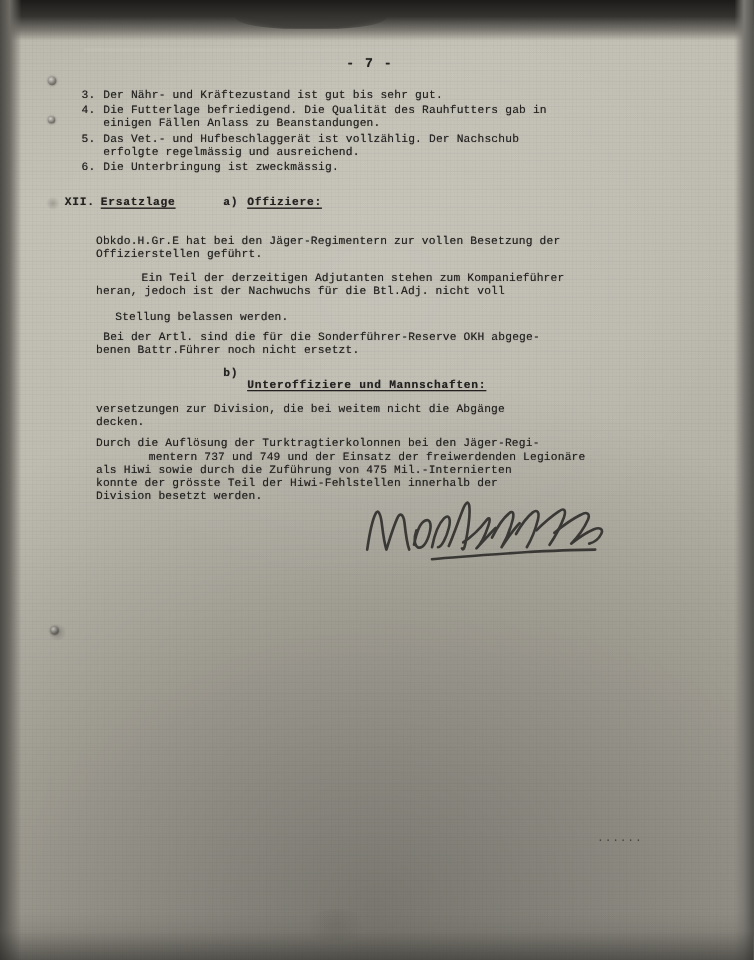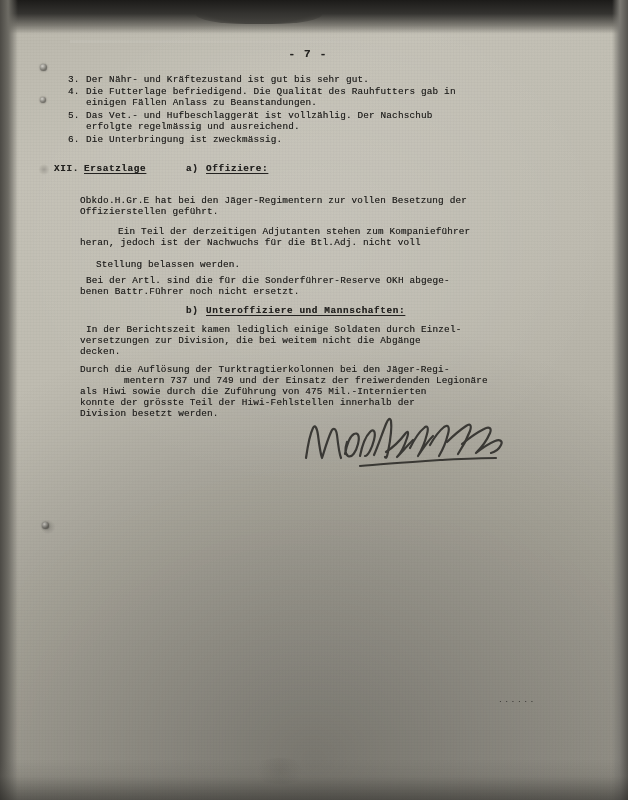--- a/index.html
+++ b/index.html
@@ -181,23 +181,22 @@
     <div class="blk" style="left:80px; top:206px;">Offizierstellen geführt.</div>
 
     <div class="blk" style="left:86px; top:226px;padding-left:32px;">Ein Teil der derzeitigen Adjutanten stehen zum Kompanieführer</div>
     <div class="blk" style="left:80px; top:237px;">heran, jedoch ist der Nachwuchs für die Btl.Adj. nicht voll</div>
     <div class="blk" style="left:96px; top:259px;">Stellung belassen werden.</div>
 
     <div class="blk" style="left:80px; top:286px;">benen Battr.Führer noch nicht ersetzt.</div>
     <div class="blk" style="left:86px; top:275px;">Bei der Artl. sind die für die Sonderführer-Reserve OKH abgege-</div>
 
     <div class="sec-label" style="left:186px; top:305px;">b)</div>
-    <div class="sec-label ul" style="left:206px; top:305px;">Unteroffiziere und Mannschaften:</div>
-
-    <div class="blk" style="left:86px; top:324px;">In der Berichtszeit kamen lediglich einige Soldaten durch Einzel-</div>
+    <div class="sec-label ul" style="left:206px; top:315px;">Unteroffiziere und Mannschaften:</div>
+
     <div class="blk" style="left:80px; top:335px;">versetzungen zur Division, die bei weitem nicht die Abgänge</div>
     <div class="blk" style="left:80px; top:346px;">decken.</div>
 
     <div class="blk" style="left:80px; top:364px;">Durch die Auflösung der Turktragtierkolonnen bei den Jäger-Regi-</div>
     <div class="blk" style="left:80px; top:375px;padding-left:44px;">mentern 737 und 749 und der Einsatz der freiwerdenden Legionäre</div>
     <div class="blk" style="left:80px; top:386px;">als Hiwi sowie durch die Zuführung von 475 Mil.-Internierten</div>
     <div class="blk" style="left:80px; top:397px;">konnte der grösste Teil der Hiwi-Fehlstellen innerhalb der</div>
     <div class="blk" style="left:80px; top:408px;">Division besetzt werden.</div>
 
     <div id="faint-mark">......</div>

